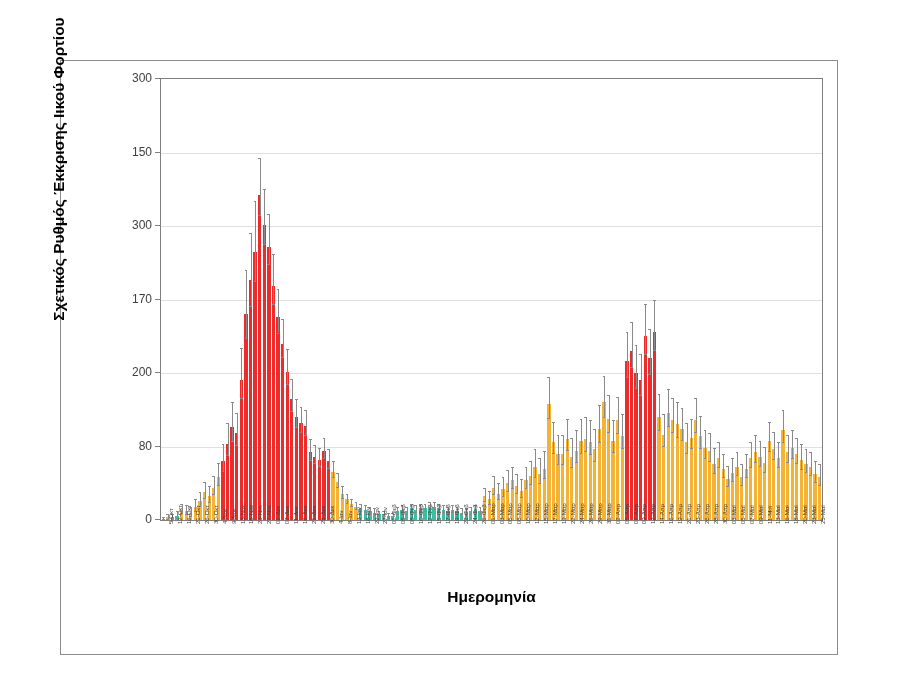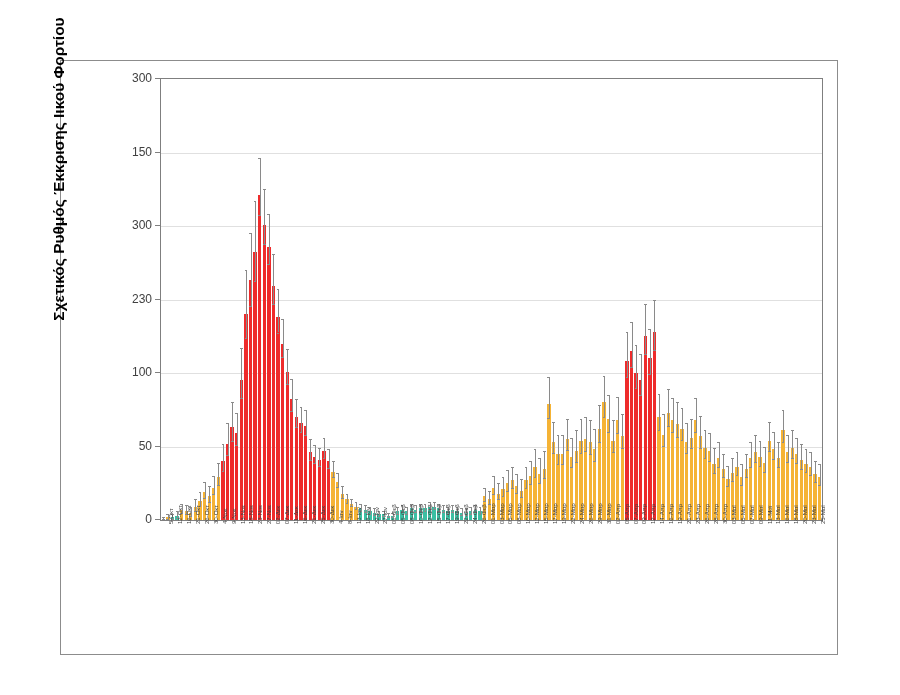--- a/index.html
+++ b/index.html
@@ -723,25 +723,25 @@
         <div class="bar" style="left: 657.052px; width: 3.305px; height: 42.63px; background: rgb(245, 179, 53);"></div>
         <div class="errbar-line" style="left: 659px; top: 385.14px; height: 20.5065px;"></div>
         <div class="errbar-cap" style="left: 657.3px; width: 2.80925px; top: 385.14px;"></div>
         <div class="errbar-cap" style="left: 657.3px; width: 2.80925px; top: 405.647px;"></div>
       </div>
   </div>
 
   <div id="ytick-layer">
       <div class="ytick-label" style="left: 112px; top: 513px;">0</div>
       <div class="ytick-mark" style="left: 155px; top: 519px;"></div>
-      <div class="ytick-label" style="left: 112px; top: 439.5px;">50</div>
+      <div class="ytick-label" style="left: 112px; top: 439.5px;">80</div>
       <div class="ytick-mark" style="left: 155px; top: 445.5px;"></div>
-      <div class="ytick-label" style="left: 112px; top: 366px;">100</div>
+      <div class="ytick-label" style="left: 112px; top: 366px;">200</div>
       <div class="ytick-mark" style="left: 155px; top: 372px;"></div>
-      <div class="ytick-label" style="left: 112px; top: 292.5px;">230</div>
+      <div class="ytick-label" style="left: 112px; top: 292.5px;">170</div>
       <div class="ytick-mark" style="left: 155px; top: 298.5px;"></div>
       <div class="ytick-label" style="left: 112px; top: 219px;">300</div>
       <div class="ytick-mark" style="left: 155px; top: 225px;"></div>
       <div class="ytick-label" style="left: 112px; top: 145.5px;">150</div>
       <div class="ytick-mark" style="left: 155px; top: 151.5px;"></div>
       <div class="ytick-label" style="left: 112px; top: 72px;">300</div>
       <div class="ytick-mark" style="left: 155px; top: 78px;"></div>
     </div>
 
   <div id="y-axis-title">Σχετικός Ρυθμός Έκκρισης Ιικού Φορτίου</div>
@@ -816,14 +816,15 @@
       <div class="xtick-label" style="left: 596.607px; top: 2px;">09-Μαϊ</div>
       <div class="xtick-label" style="left: 605.539px; top: 2px;">11-Μαϊ</div>
       <div class="xtick-label" style="left: 614.472px; top: 2px;">13-Μαϊ</div>
       <div class="xtick-label" style="left: 623.404px; top: 2px;">16-Μαϊ</div>
       <div class="xtick-label" style="left: 632.336px; top: 2px;">18-Μαϊ</div>
       <div class="xtick-label" style="left: 641.269px; top: 2px;">20-Μαϊ</div>
       <div class="xtick-label" style="left: 650.201px; top: 2px;">23-Μαϊ</div>
       <div class="xtick-label" style="left: 659.134px; top: 2px;">25-Μαϊ</div>
     </div>
 
+  <div id="x-axis-title">Ημερομηνία</div>
 
 </div>
 
 </body></html>

